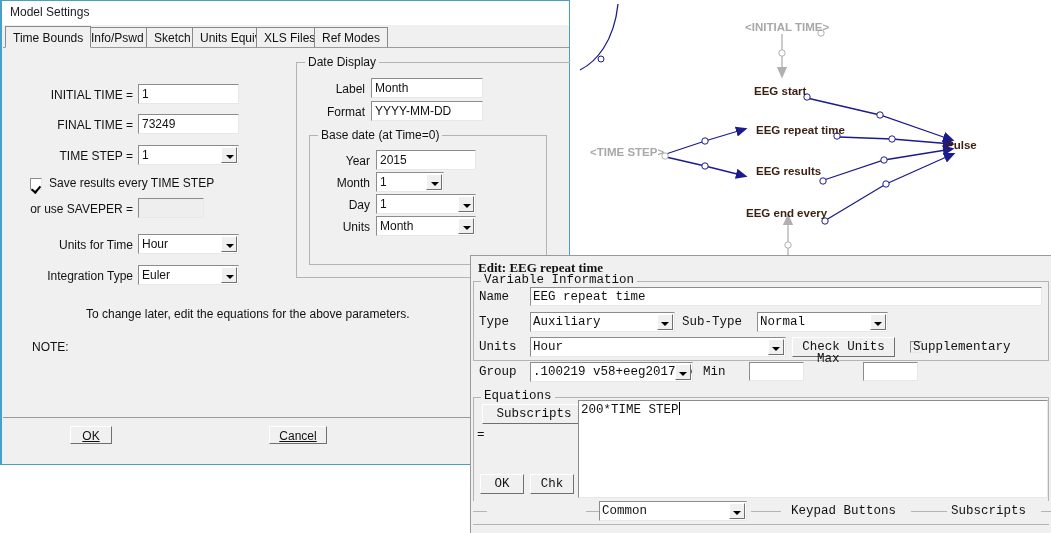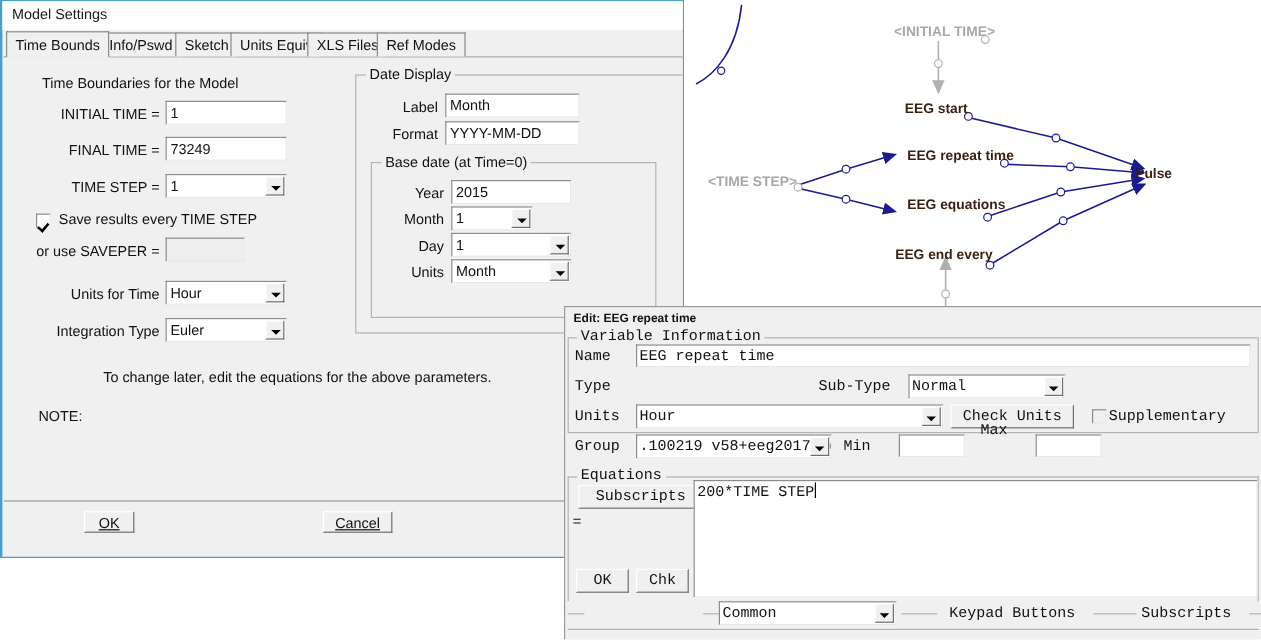--- a/index.html
+++ b/index.html
@@ -154,22 +154,22 @@
   
   #edit-win{
     left:470px;top:255px;width:581px;height:278px;
     background:#f0f0f0;
     border-left:1px solid #9a9a9a;
     border-top:1px solid #9a9a9a;
     box-sizing:border-box;
     font-family:"Liberation Mono", monospace;
   }
   #edit-title{
-    left:7px;top:4px;font-size:10px;color:#111;
-    font-family:Liberation Sans, sans-serif;font-weight:bold;
+    left:7px;top:4px;font-size:13px;color:#111;
+    font-family:Liberation Serif, serif;font-weight:bold;
   }
   .mlabel{font-family:"Liberation Mono", monospace;font-size:12.5px;color:#111;white-space:nowrap;}
   .mfield{
     background:#ffffff;
     border:1px solid;
     border-color:#8c8c8c #e8e8e8 #e8e8e8 #8c8c8c;
     box-sizing:border-box;
     font-family:"Liberation Mono", monospace;
     font-size:12.5px;color:#111;
     padding:1px 2px;line-height:16px;
@@ -207,21 +207,20 @@
     <div class="tab sel" style="left:2px;">Time Bounds</div>
     <div class="tab" style="left:80px;">Info/Pswd</div>
     <div class="tab" style="left:143px;">Sketch</div>
     <div class="tab" style="left:189px;">Units Equiv</div>
     <div class="tab" style="left:253px;">XLS Files</div>
     <div class="tab" style="left:311px;">Ref Modes</div>
   </div>
 
   <div class="abs" id="ms-body">
 
-    <div class="abs grp-label" style="left:32px;top:14px;">Time Boundaries for the Model</div>
 
     <div class="abs fieldlabel" style="left:20px;top:40px;width:110px;">INITIAL TIME =</div>
     <div class="abs sunken" style="left:135px;top:36px;width:101px;height:20px;">1</div>
 
     <div class="abs fieldlabel" style="left:20px;top:70px;width:110px;">FINAL TIME =</div>
     <div class="abs sunken" style="left:135px;top:66px;width:101px;height:20px;">73249</div>
 
     <div class="abs fieldlabel" style="left:20px;top:101px;width:110px;">TIME STEP =</div>
     <div class="abs combo" style="left:135px;top:97px;width:101px;height:20px;">
       <span>1</span>
@@ -335,54 +334,60 @@
     <circle cx="316" cy="184" r="3.2" fill="#ffffff" stroke="#1b1b8f" stroke-width="1"></circle>
 
     <line x1="218" y1="262" x2="218" y2="216" stroke="#b0b0b0" stroke-width="1.3" marker-end="url(#ahg)"></line>
     <circle cx="218" cy="245" r="3.2" fill="#ffffff" stroke="#b0b0b0" stroke-width="1"></circle>
   </svg>
 
   <div class="shadow-node" style="left:175px;top:21px;text-align:right;">&lt;INITIAL TIME&gt;</div>
   <div class="shadow-node" style="left:20px;top:146px;">&lt;TIME STEP&gt;</div>
   <div class="node" style="left:184px;top:85px;">EEG start</div>
   <div class="node" style="left:186px;top:124px;">EEG repeat time</div>
-  <div class="node" style="left:186px;top:165px;">EEG equations</div>
+  <div class="node" style="left:186px;top:165px;">EEG results</div>
   <div class="node" style="left:176px;top:207px;">EEG end every</div>
   <div class="node" style="left:376px;top:139px;">Pulse</div>
 </div>
 
 <div class="abs" id="edit-win">
 
   <div class="abs" id="edit-title">Edit: EEG repeat time</div>
 
   <div class="abs mgroup" style="left:2px;top:25px;width:576px;height:80px;padding-left:44px;">
     <div class="gt">Variable Information</div>
 
     <div class="abs mlabel" style="left:5px;top:8px;">Name</div>
     <div class="abs mfield" style="left:56px;top:5px;width:512px;height:19px;">EEG repeat time</div>
 
     <div class="abs mlabel" style="left:5px;top:33px;">Type</div>
+    <div class="abs mfield" style="left:56px;top:30px;width:145px;height:20px;">
+      <span>Auxiliary</span>
+      <span class="arrowbox" style="position:absolute;right:1px;top:1px;bottom:1px;width:16px;background:#f0f0f0;border:1px solid;border-color:#ffffff #6f6f6f #6f6f6f #ffffff;box-sizing:border-box;">
+        <span style="position:absolute;left:3px;top:7px;border-left:4px solid transparent;border-right:4px solid transparent;border-top:4px solid #000;"></span>
+      </span>
+    </div>
     <div class="abs mlabel" style="left:208px;top:33px;">Sub-Type</div>
     <div class="abs mfield" style="left:283px;top:30px;width:131px;height:20px;">
       <span>Normal</span>
       <span class="arrowbox" style="position:absolute;right:1px;top:1px;bottom:1px;width:16px;background:#f0f0f0;border:1px solid;border-color:#ffffff #6f6f6f #6f6f6f #ffffff;box-sizing:border-box;">
         <span style="position:absolute;left:3px;top:7px;border-left:4px solid transparent;border-right:4px solid transparent;border-top:4px solid #000;"></span>
       </span>
     </div>
 
     <div class="abs mlabel" style="left:5px;top:58px;">Units</div>
     <div class="abs mfield" style="left:56px;top:55px;width:256px;height:20px;">
       <span>Hour</span>
       <span class="arrowbox" style="position:absolute;right:1px;top:1px;bottom:1px;width:16px;background:#f0f0f0;border:1px solid;border-color:#ffffff #6f6f6f #6f6f6f #ffffff;box-sizing:border-box;">
         <span style="position:absolute;left:3px;top:7px;border-left:4px solid transparent;border-right:4px solid transparent;border-top:4px solid #000;"></span>
       </span>
     </div>
     <div class="abs mbtn" style="left:318px;top:55px;width:103px;height:20px;">Check Units</div>
     <div class="abs" style="left:436px;top:59px;width:12px;height:12px;background:#f0f0f0;border:1px solid;border-color:#8c8c8c #e8e8e8 #e8e8e8 #8c8c8c;box-sizing:border-box;"></div>
-    <div class="abs mlabel" style="left:450px;top:58px;">Supplementary</div>
+    <div class="abs mlabel" style="left:439px;top:58px;">Supplementary</div>
 
     <div class="abs mlabel" style="left:5px;top:83px;">Group</div>
     <div class="abs mfield" style="left:56px;top:80px;width:163px;height:20px;">
       <span>.100219 v58+eeg2017 new try</span>
       <span class="arrowbox" style="position:absolute;right:1px;top:1px;bottom:1px;width:16px;background:#f0f0f0;border:1px solid;border-color:#ffffff #6f6f6f #6f6f6f #ffffff;box-sizing:border-box;">
         <span style="position:absolute;left:3px;top:7px;border-left:4px solid transparent;border-right:4px solid transparent;border-top:4px solid #000;"></span>
       </span>
     </div>
     <div class="abs mlabel" style="left:229px;top:83px;">Min</div>
     <div class="abs mfield" style="left:275px;top:80px;width:55px;height:19px;"></div>

